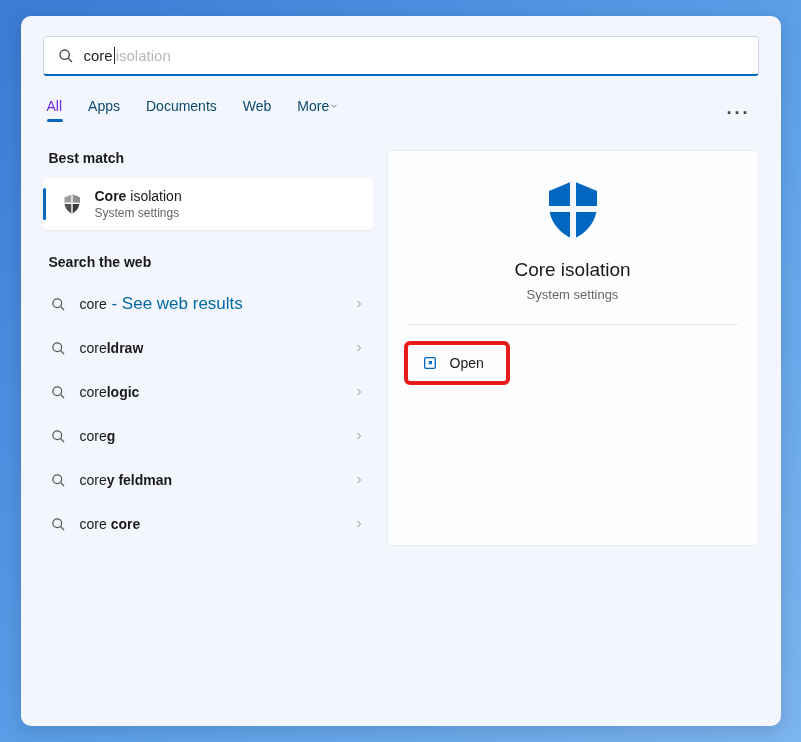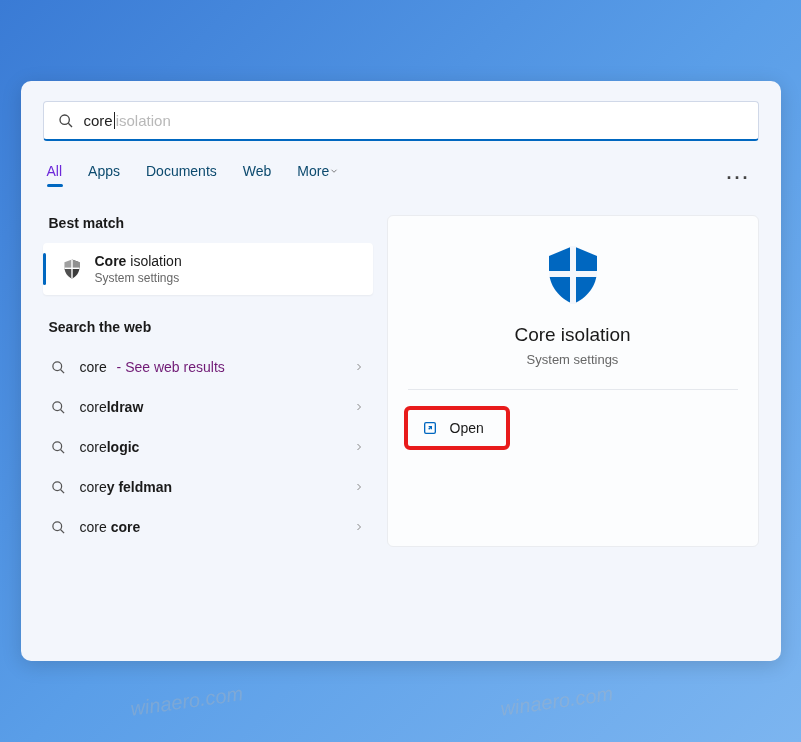--- a/index.html
+++ b/index.html
@@ -21,21 +21,21 @@
     .watermark {
       position: absolute;
       font-size: 20px;
       color: rgba(180, 180, 180, 0.35);
       font-style: italic;
       pointer-events: none;
       transform: rotate(-8deg);
     }
     .panel {
       width: 760px;
-      height: 580px;
+      height: 710px;
       background: #f3f6fc;
       border-radius: 10px;
       box-shadow: 0 4px 20px rgba(0,0,0,0.15);
       padding: 20px 22px;
       position: relative;
     }
     .search-box {
       display: flex;
       align-items: center;
       background: #fff;
@@ -182,23 +182,22 @@
       gap: 14px;
     }
     .web-item .text {
       font-size: 14px;
       color: #1a1a1a;
     }
     .web-item .text .bold {
       font-weight: 600;
     }
     .web-item .hint {
-      color: #701a75;
-      font-size: 14px;
-      margin-left: 6px;
+      color: #0369a1;
+      font-size: 17px;
     }
     .chevron {
       color: #888;
     }
     .right-col {
       flex: 1;
       background: #fcfdfe;
       border: 1px solid #eaecf0;
       border-radius: 6px;
       padding: 26px 20px 20px 20px;
@@ -328,20 +327,32 @@
               <polyline points="9 6 15 12 9 18"></polyline>
             </svg>
           </div>
           <div class="web-item">
             <div class="web-item-left">
               <svg width="15" height="15" viewBox="0 0 24 24" fill="none" stroke="#555" stroke-width="2">
                 <circle cx="10" cy="10" r="7"></circle>
                 <line x1="21" y1="21" x2="15.5" y2="15.5"></line>
               </svg>
               <span class="text">core<span class="bold">logic</span><span class="hint"></span></span>
+            </div>
+            <svg class="chevron" width="12" height="12" viewBox="0 0 24 24" fill="none" stroke="#888" stroke-width="2">
+              <polyline points="9 6 15 12 9 18"></polyline>
+            </svg>
+          </div>
+          <div class="web-item">
+            <div class="web-item-left">
+              <svg width="15" height="15" viewBox="0 0 24 24" fill="none" stroke="#555" stroke-width="2">
+                <circle cx="10" cy="10" r="7"></circle>
+                <line x1="21" y1="21" x2="15.5" y2="15.5"></line>
+              </svg>
+              <span class="text">core<span class="bold">g</span><span class="hint"></span></span>
             </div>
             <svg class="chevron" width="12" height="12" viewBox="0 0 24 24" fill="none" stroke="#888" stroke-width="2">
               <polyline points="9 6 15 12 9 18"></polyline>
             </svg>
           </div>
           <div class="web-item">
             <div class="web-item-left">
               <svg width="15" height="15" viewBox="0 0 24 24" fill="none" stroke="#555" stroke-width="2">
                 <circle cx="10" cy="10" r="7"></circle>
                 <line x1="21" y1="21" x2="15.5" y2="15.5"></line>

